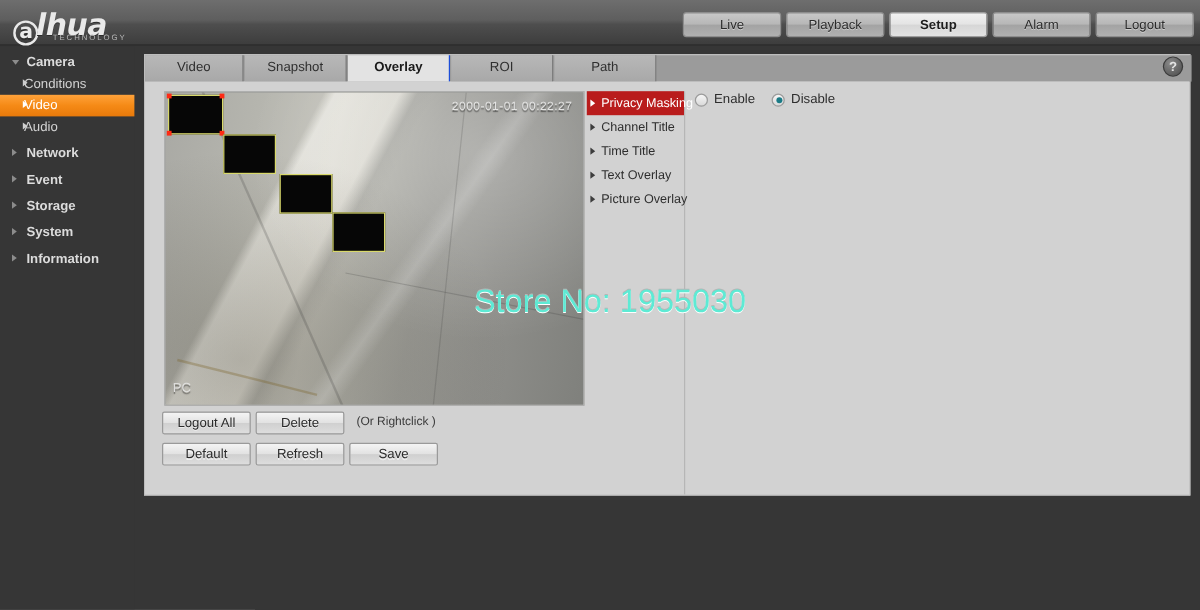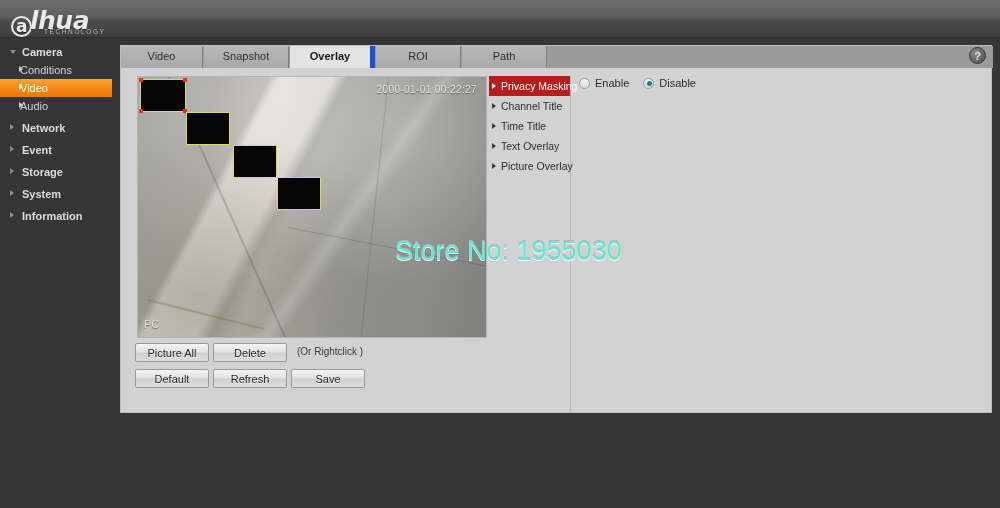--- a/index.html
+++ b/index.html
@@ -82,21 +82,21 @@
     background: #9b9b9b;
   }
   .tab {
     position: absolute; top: 0; height: 22px; line-height: 21px;
     text-align: center; font-size: 11px; color: #2f2f2f; cursor: pointer;
     background: linear-gradient(to bottom,#b8b8b8 0%, #a8a8a8 100%);
     border-right: 1px solid #7d7d7d;
   }
   .tab.active {
     background: #e3e3e3; font-weight: bold; color: #1a1a1a;
-    border-right: 5px solid #1d4ed8;
+    border-right: 1px solid #1d4ed8;
   }
   #helpicon {
     position: absolute; right: 7px; top: 1px; width: 17px; height: 17px;
     border-radius: 50%;
     background: radial-gradient(circle at 35% 30%, #8a8a8a, #4a4a4a);
     border: 1px solid #3a3a3a;
     color: #e4e4e4; font-size: 11px; font-weight: bold; text-align: center; line-height: 16px;
     cursor: pointer;
   }
   #panelbody {
@@ -216,20 +216,27 @@
 </head>
 <body>
 
 <div id="app">
 
   <div id="header">
     <div id="logo">
       <div class="mark"><span class="ring">a</span><span>lhua</span></div>
       <div class="sub">TECHNOLOGY</div>
     </div>
+    <div id="navbar">
+      <div class="navbtn">Live</div>
+      <div class="navbtn">Playback</div>
+      <div class="navbtn active">Setup</div>
+      <div class="navbtn">Alarm</div>
+      <div class="navbtn">Logout</div>
+    </div>
   </div>
 
   <div id="sidebar">
     <div class="sb-item root" style="top:0">
       <span class="sb-arrow down"></span>
       <span>Camera</span>
     </div>
     <div class="sb-item child">
       <span class="sb-arrow"></span>
       <span>Conditions</span>
@@ -292,21 +299,21 @@
           <span class="h tr"></span>
           <span class="h bl"></span>
           <span class="h br"></span>
         </div>
         <div class="mask" style="left:48px;top:35px;width:44px;height:33px"></div>
         <div class="mask" style="left:95px;top:68px;width:44px;height:33px"></div>
         <div class="mask" style="left:139px;top:100px;width:44px;height:33px"></div>
       </div>
 
       <div id="btnrow1">
-        <span class="btn">Picture All</span><span class="btnsp"></span><span class="btn">Delete</span><span id="rightclickhint">(Or Rightclick )</span>
+        <span class="btn">Logout All</span><span class="btnsp"></span><span class="btn">Delete</span><span id="rightclickhint">(Or Rightclick )</span>
       </div>
       <div id="btnrow2">
         <span class="btn">Default</span><span class="btnsp"></span><span class="btn">Refresh</span><span class="btnsp"></span><span class="btn">Save</span>
       </div>
 
       <div id="ovlist">
         <div class="ovitem active">
           <span class="oarrow"></span>
           <span>Privacy Masking</span>
         </div>

